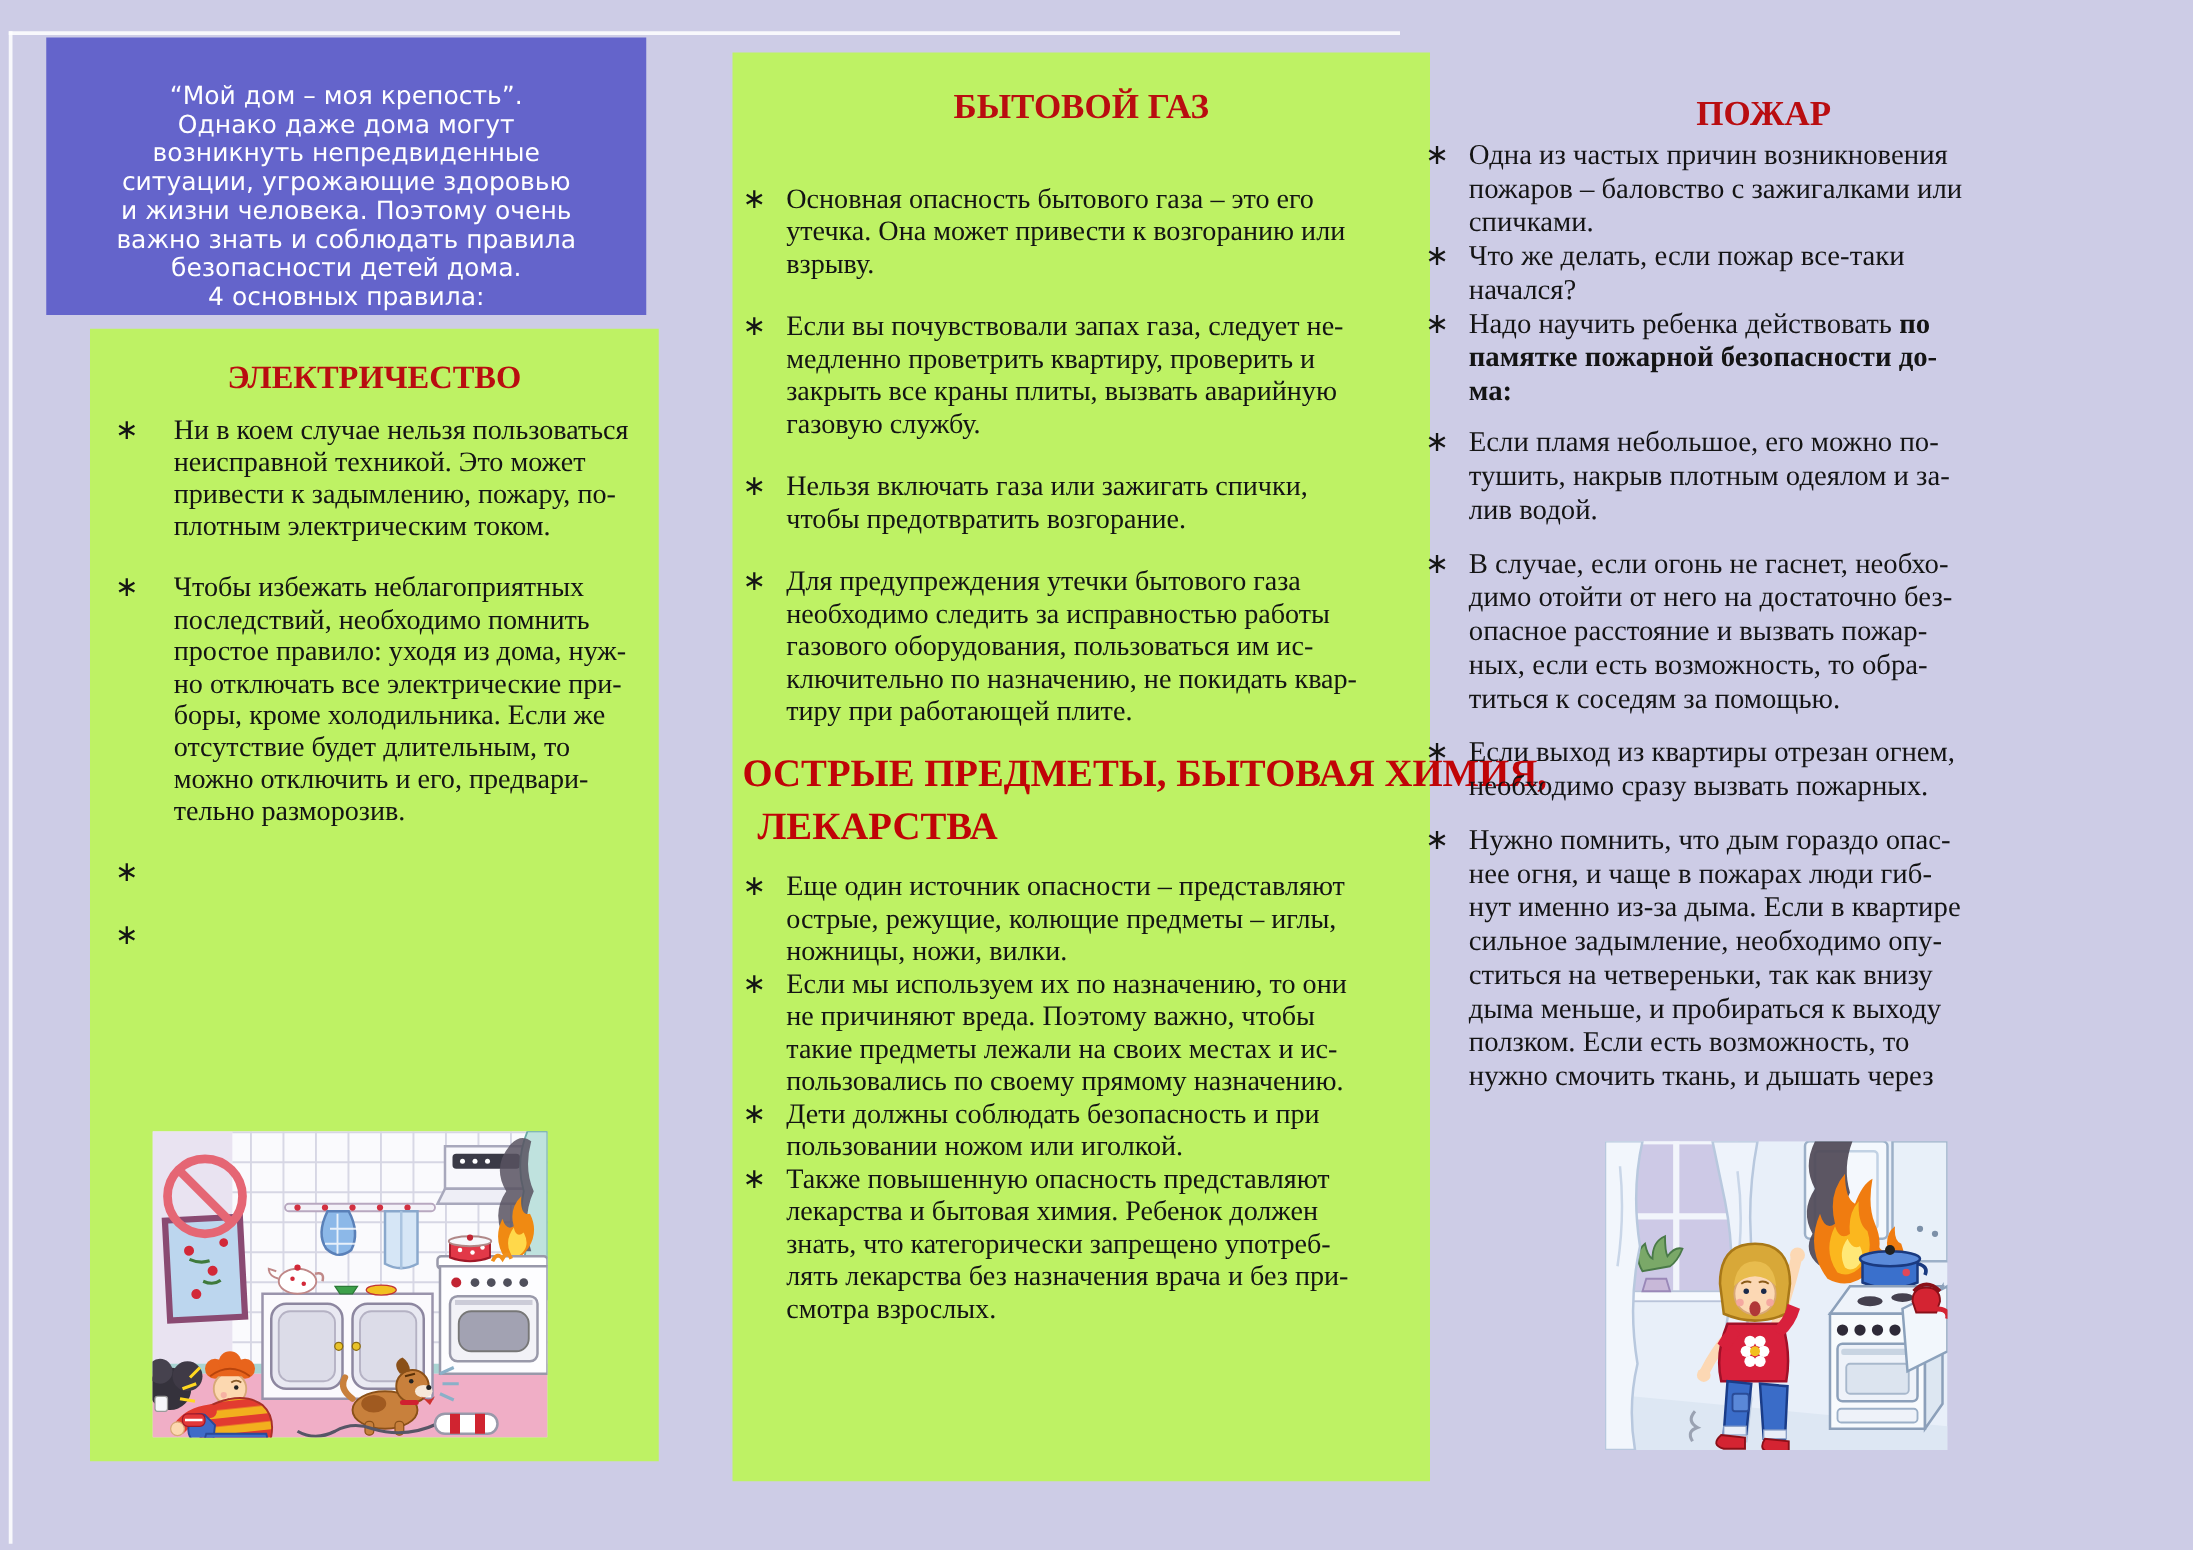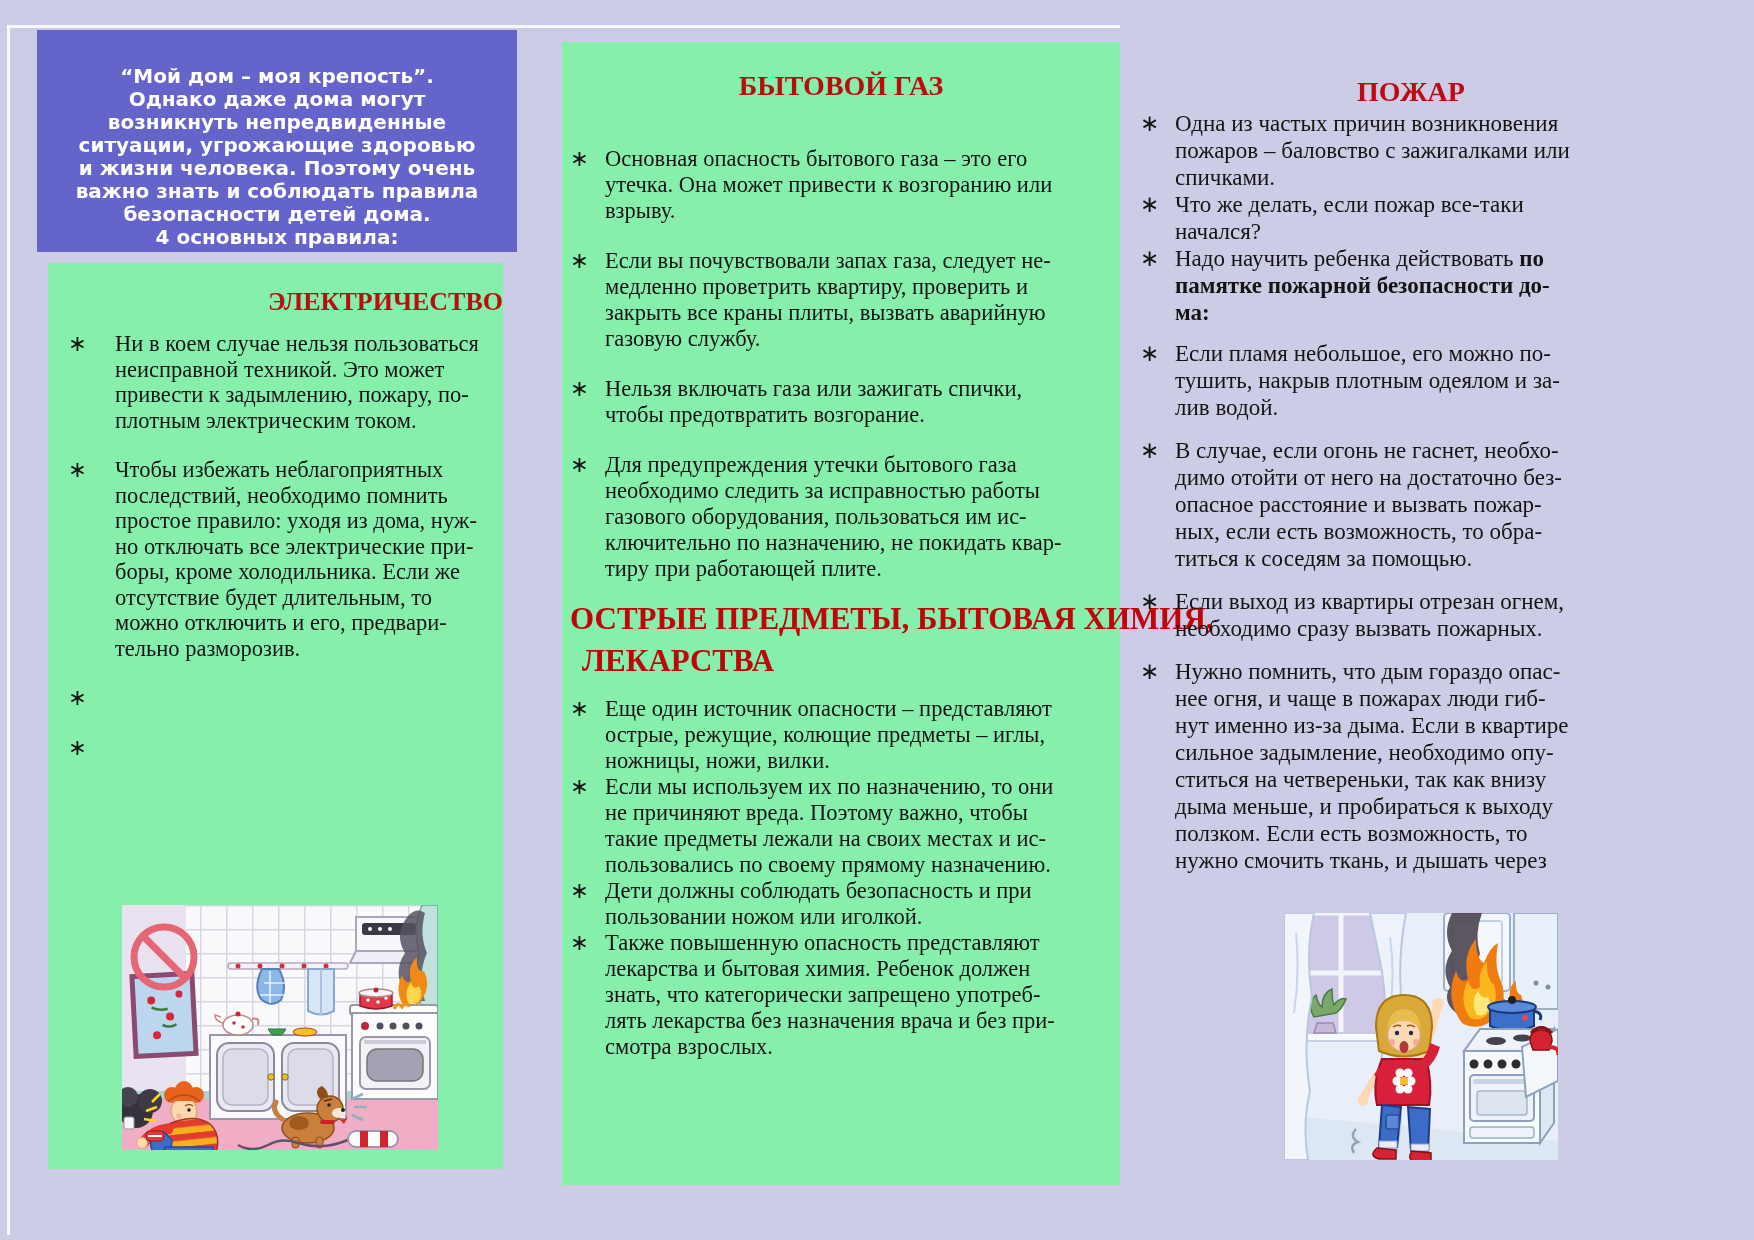--- a/index.html
+++ b/index.html
@@ -9,31 +9,31 @@
     font-family:"Liberation Serif",serif;color:#141414;
   }
   
   .fold-v{position:absolute;left:7px;top:25px;width:3px;height:1210px;background:rgba(255,255,255,.85);}
   .fold-h{position:absolute;left:7px;top:25px;width:1113px;height:3px;background:rgba(255,255,255,.85);}
 
   
   .panel-blue{
     position:absolute;left:37px;top:30px;width:480px;height:222px;
     background:#6464cb;color:#ffffff;box-sizing:border-box;padding-top:12px;
-    font-family:"DejaVu Sans",sans-serif;font-weight:bold;
+    font-family:"DejaVu Sans",sans-serif;font-weight:normal;
     font-size:20px;line-height:23px;text-align:center;white-space:pre-line;
   }
 
-  .box{position:absolute;background:#86efac;}
+  .box{position:absolute;background:#bef264;margin-left:24px;}
   #box-electricity{left:48px;top:263px;width:455px;height:906px;}
   #box-gas{left:562px;top:42px;width:558px;height:1143px;}
   #col-fire{position:absolute;left:1122px;top:58px;width:578px;}
 
   h2{margin:0;font-weight:bold;color:#b90d10;}
-  #box-electricity h2{font-size:26px;text-align:right;margin:24px 0 10px;}
+  #box-electricity h2{font-size:26px;text-align:center;margin:24px 0 10px;}
   #box-gas h2{font-size:28px;text-align:center;margin:28px 0 44px;}
   #col-fire h2{font-size:28px;text-align:center;margin:18px 0 2px;}
 
   .sharp-title{color:#c00407;font-weight:bold;font-size:31px;line-height:42px;
     margin:16px 0 14px;padding-left:8px;white-space:nowrap;}
   .sharp-title .l2{padding-left:12px;}
 
   ul.blist{list-style:none;margin:0;padding:0;}
   .blist li{display:flex;}
   .mark{flex:0 0 35px;}

